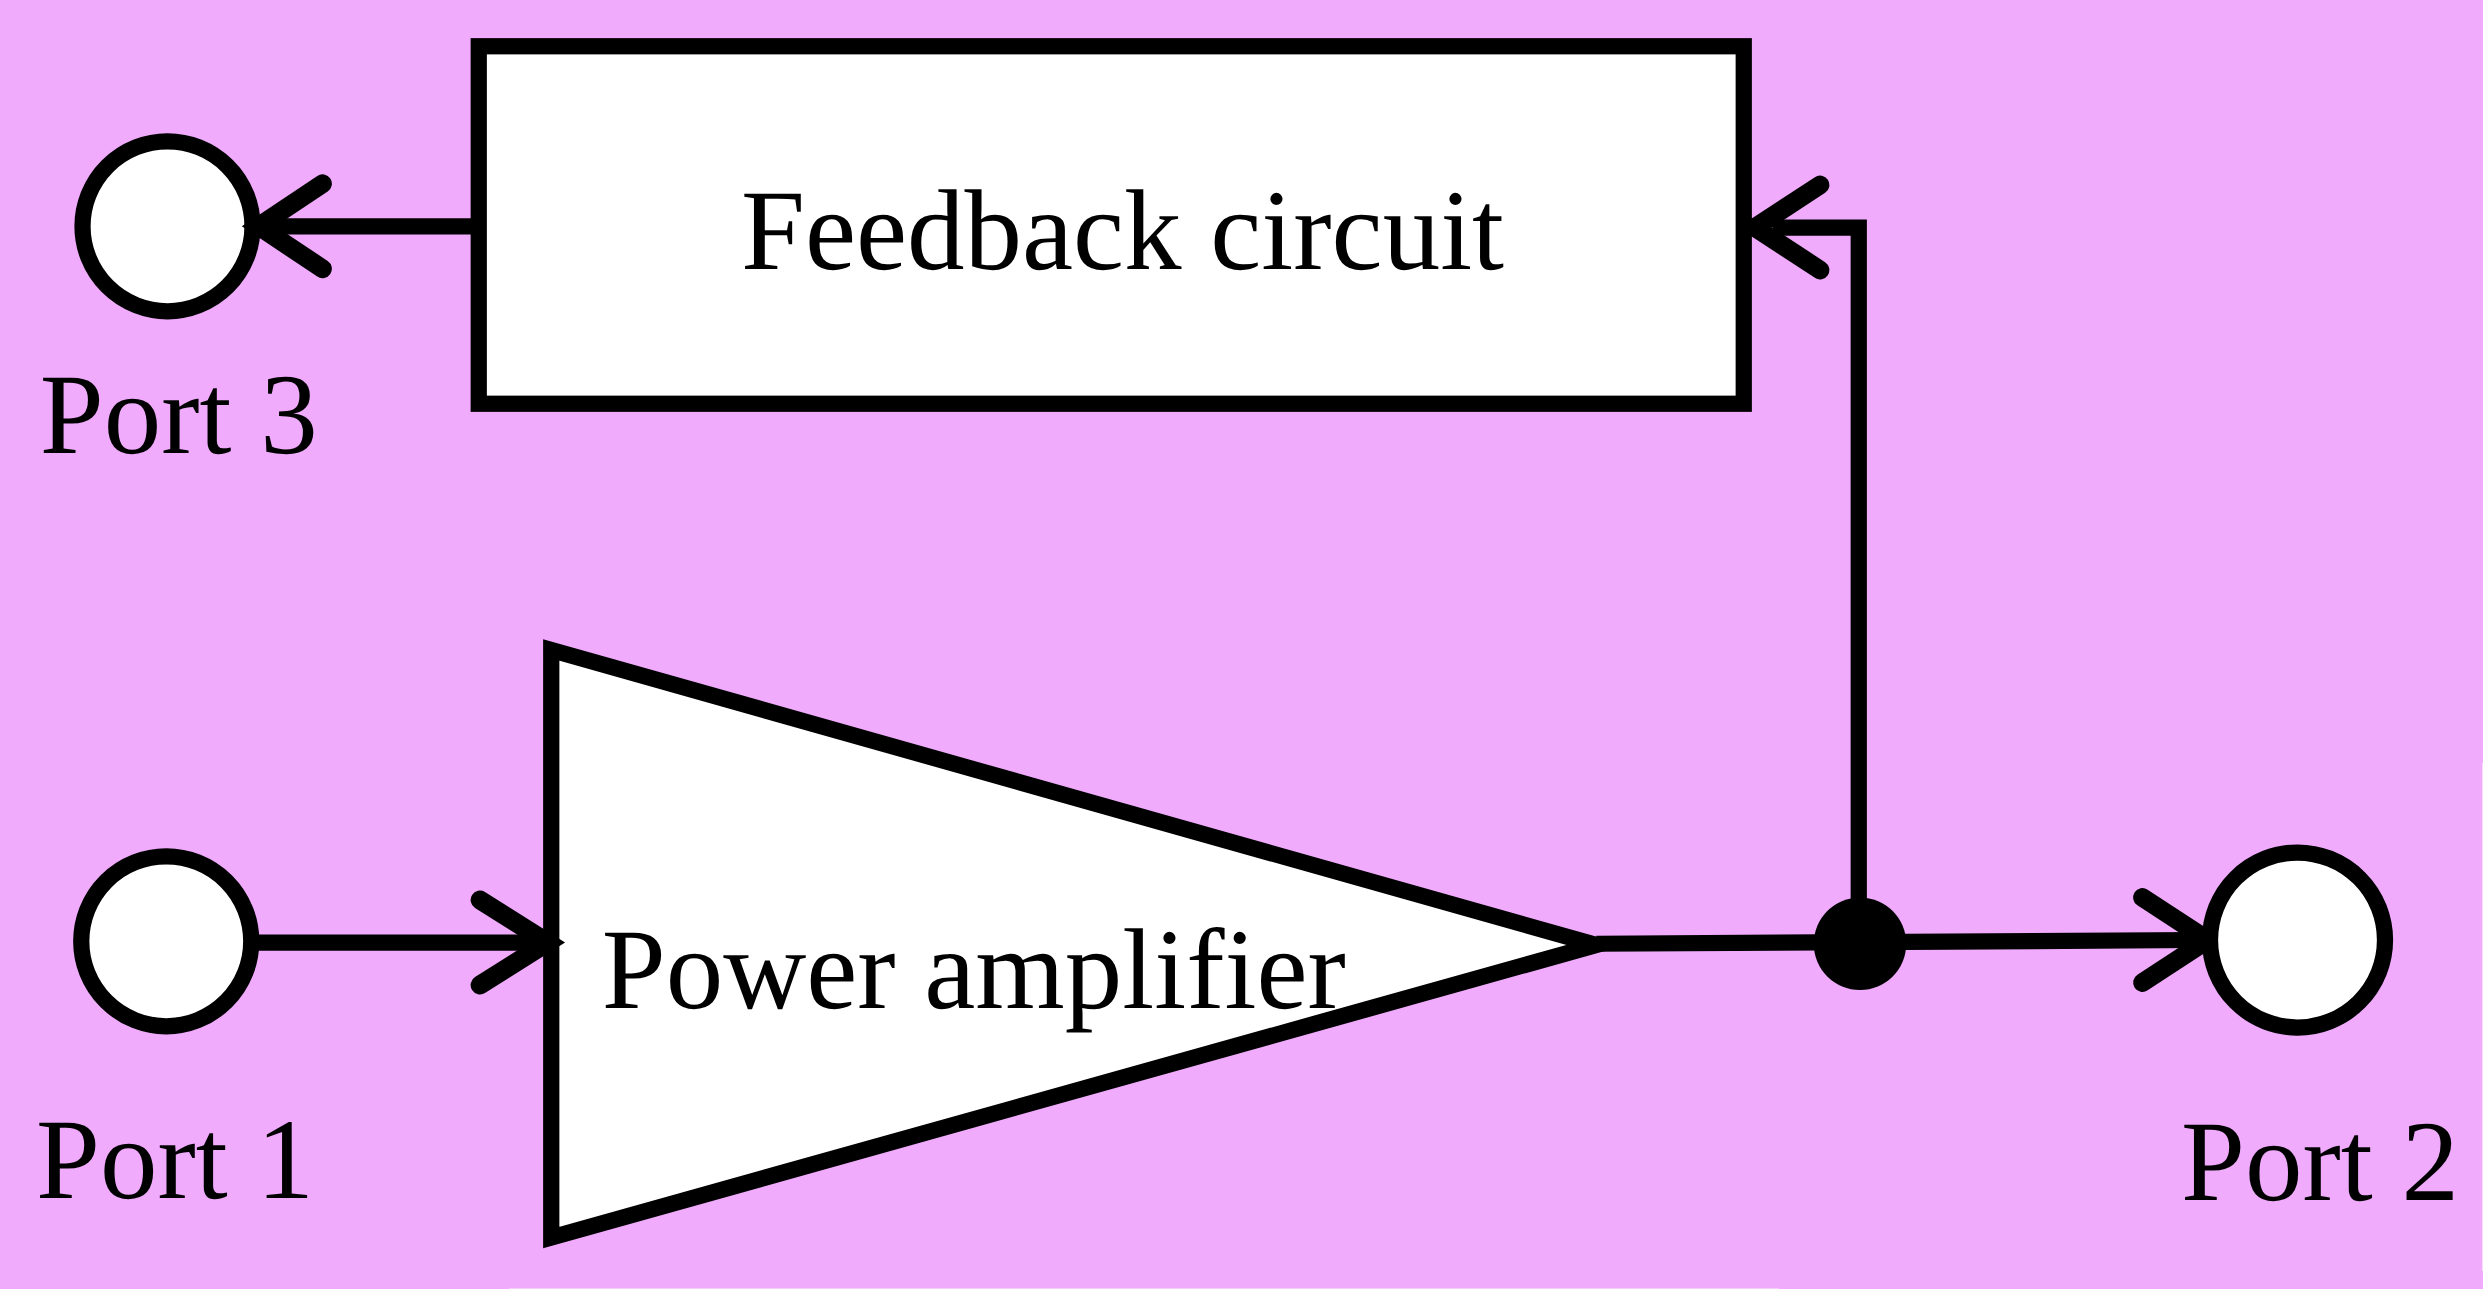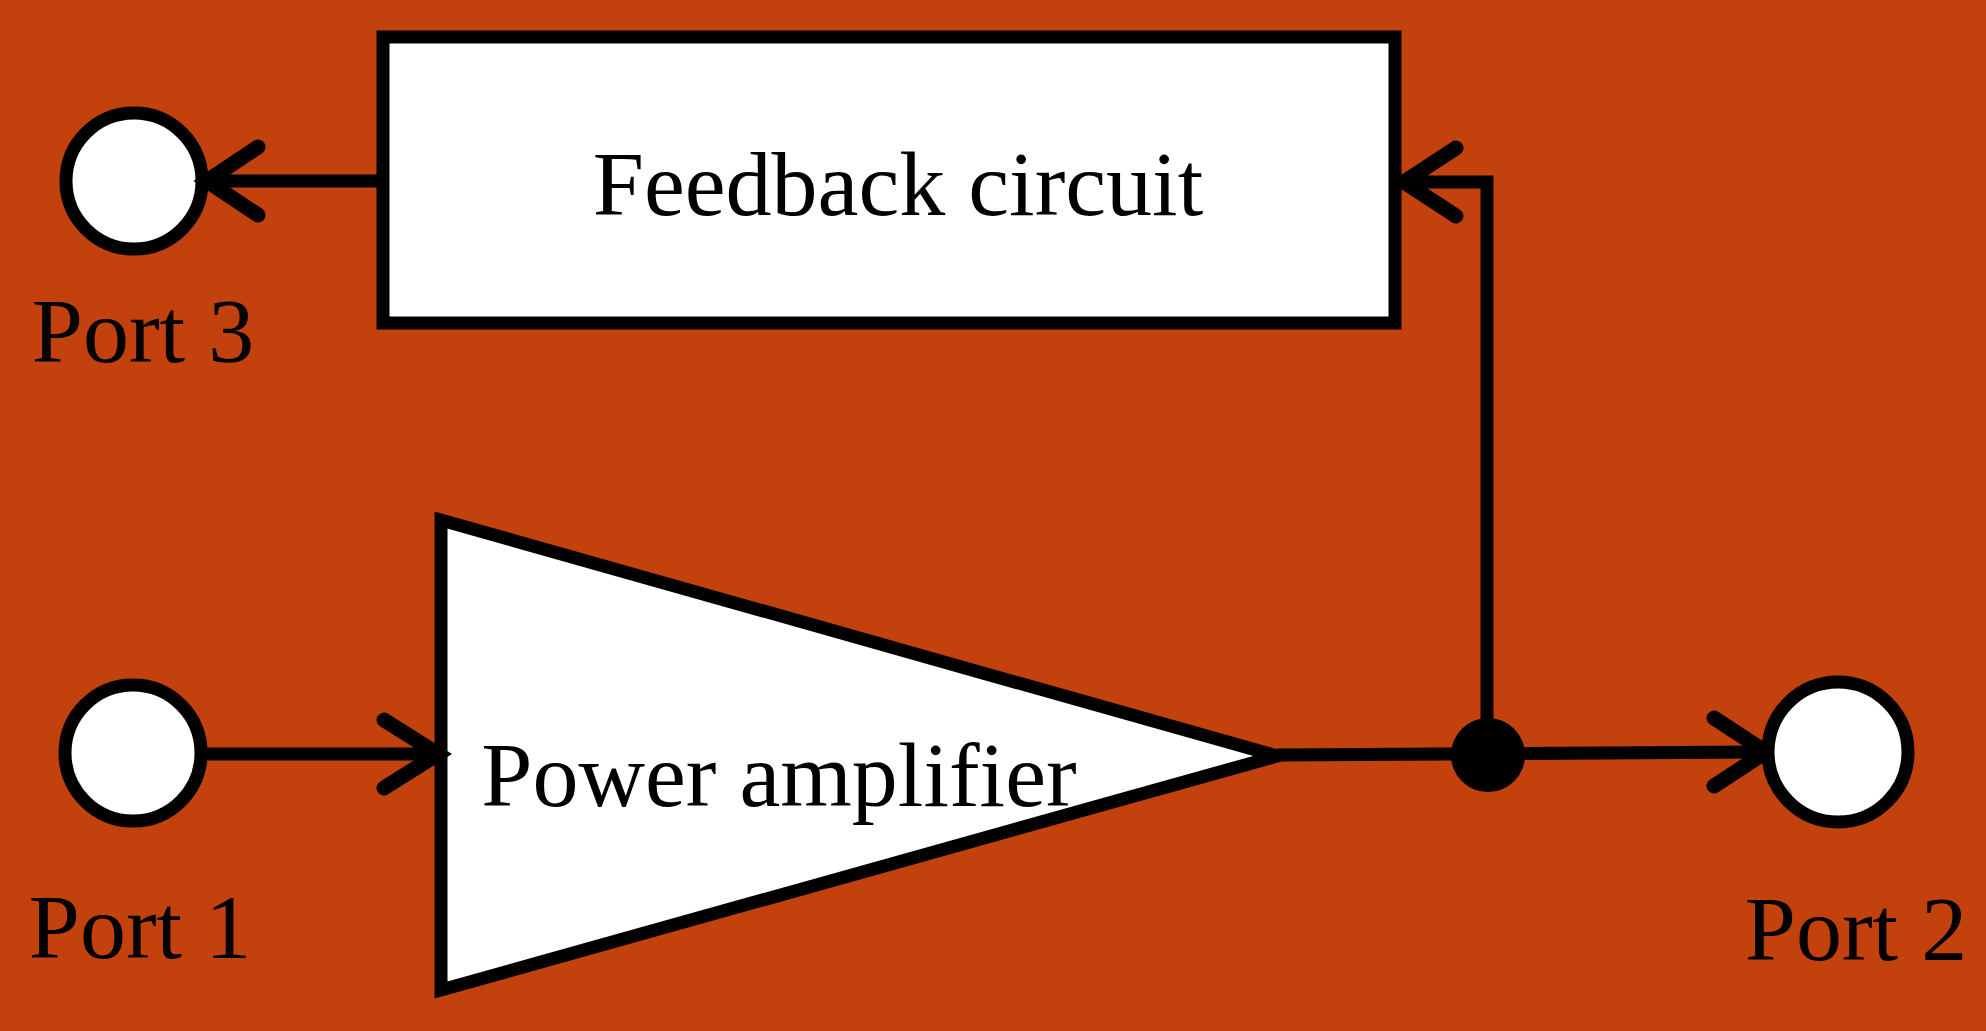--- a/index.html
+++ b/index.html
@@ -4,21 +4,21 @@
 <style>
   html, body {
     margin: 0;
     padding: 0;
     background: #ffffff;
   }
   .stage {
     position: relative;
     width: 1986px;
     height: 1031px;
-    background: #c2410c;
+    background: #f0abfc;
     overflow: hidden;
   }
   svg { display: block; }
   .shape {
     fill: #ffffff;
     stroke: #000000;
     stroke-width: 13;
     stroke-linejoin: miter;
   }
   .wire {

